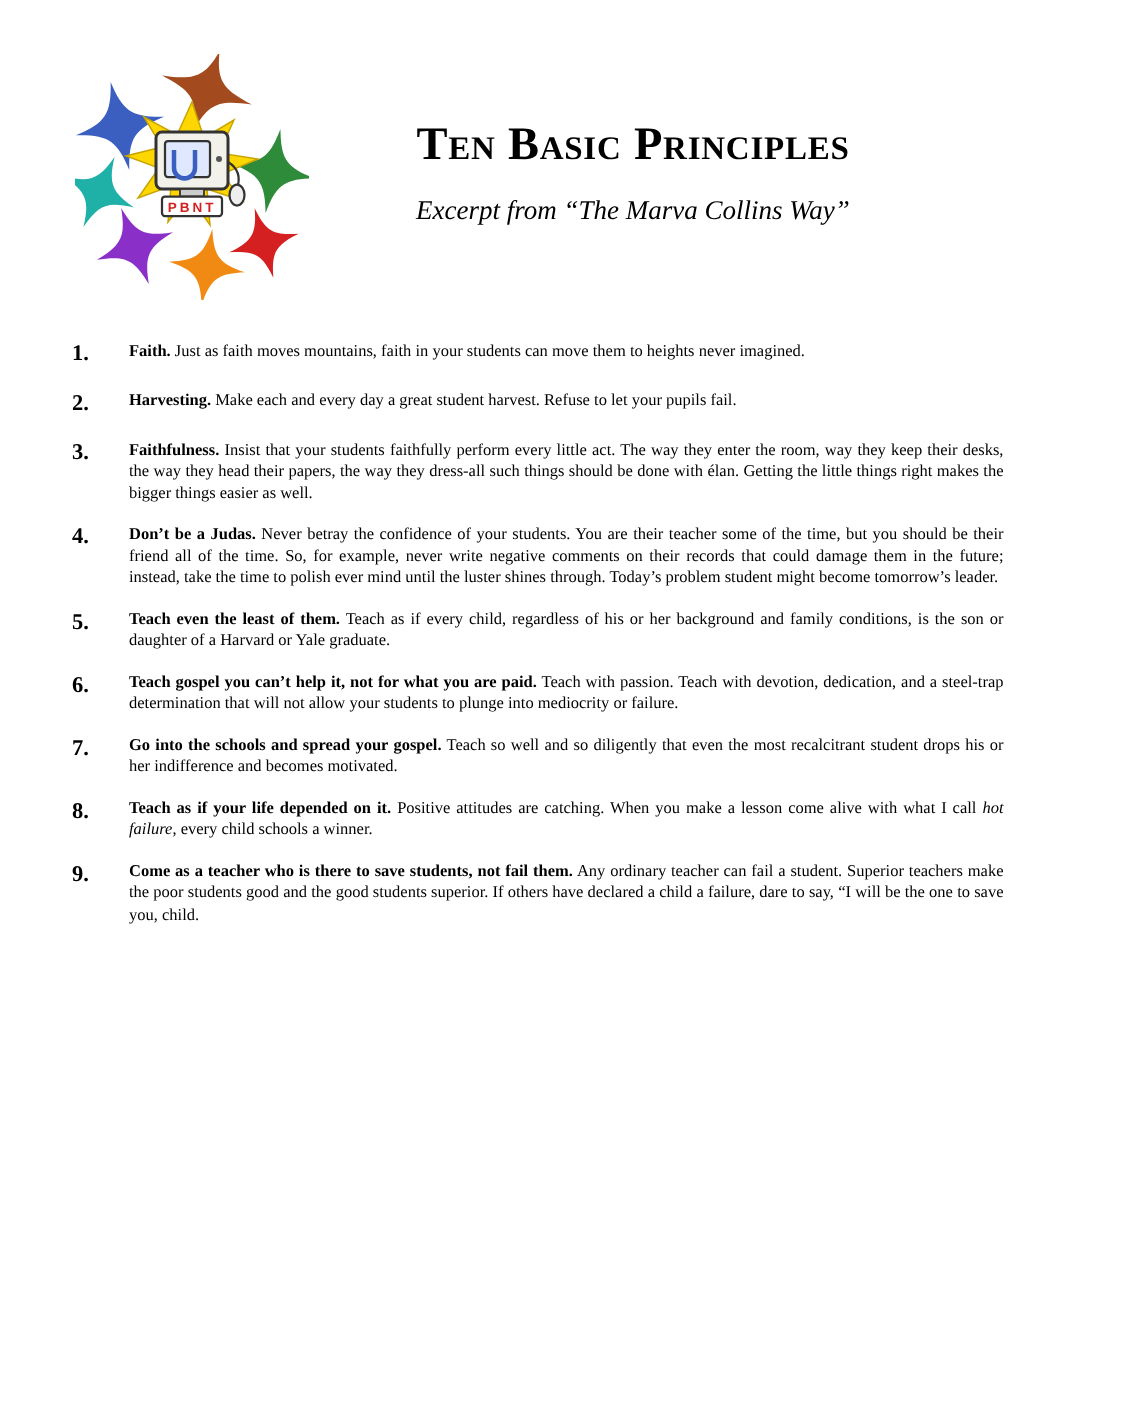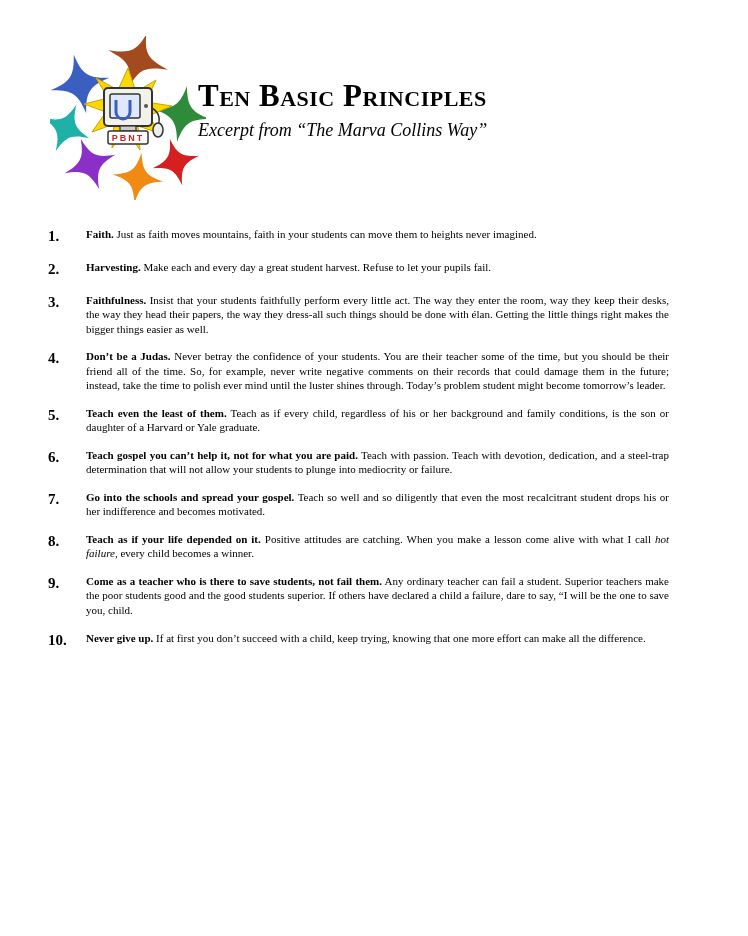--- a/index.html
+++ b/index.html
@@ -2,23 +2,23 @@
 <html><head>
 <meta charset="utf-8">
 <style>
   *{box-sizing:border-box;margin:0;padding:0}
   html,body{background:#ffffff}
   body{width:748px;height:936px;font-family:"Liberation Serif",serif;color:#000}
   .page{position:relative;width:748px;height:936px;background:#fff;overflow:hidden}
 
   .logo{position:absolute;left:50px;top:36px;width:156px;height:164px}
 
-  .titleblock{position:absolute;left:198px;top:76px;width:448px;}
+  .titleblock{position:absolute;left:198px;top:76px;width:448px;text-align:center}
   .title{font-weight:bold;font-variant:small-caps;font-size:31px;line-height:1.26;letter-spacing:.5px}
-  .subtitle{font-style:italic;font-size:18px;margin-top:5px}
+  .subtitle{font-style:italic;font-size:18px;margin-top:15px}
 
   .list{position:absolute;top:227px;left:48px;width:621px}
   .principle{display:flex;margin-bottom:13.5px}
   .num{flex:none;width:38px;font-weight:bold;font-size:15px;line-height:1.3}
   .txt{flex:1;font-size:11px;line-height:1.3;text-align:justify}
   .lead{font-weight:bold}
   .it{font-style:italic}
 </style>
 </head>
 <body>
@@ -86,25 +86,21 @@
       <div class="principle">
         <div class="num">6.</div>
         <div class="txt"><span class="lead">Teach gospel you can’t help it, not for what you are paid.</span><span> Teach with passion. Teach with devotion, dedication, and a steel-trap determination that will not allow your students to plunge into mediocrity or failure.</span></div>
       </div>
       <div class="principle">
         <div class="num">7.</div>
         <div class="txt"><span class="lead">Go into the schools and spread your gospel.</span><span> Teach so well and so diligently that even the most recalcitrant student drops his or her indifference and becomes motivated.</span></div>
       </div>
       <div class="principle">
         <div class="num">8.</div>
-        <div class="txt"><span class="lead">Teach as if your life depended on it.</span><span> Positive attitudes are catching.  When you make a lesson come alive with what I call </span><span class="it">hot failure</span><span>, every child becomes a winner.</span></div>
+        <div class="txt"><span class="lead">Teach as if your life depended on it.</span><span> Positive attitudes are catching.  When you make a lesson come alive with what I call </span><span class="it">hot failure</span><span>, every child schools a winner.</span></div>
       </div>
       <div class="principle">
         <div class="num">9.</div>
         <div class="txt"><span class="lead">Come as a teacher who is there to save students, not fail them.</span><span> Any ordinary teacher can fail a student. Superior teachers make the poor students good and the good students superior.  If others have declared a child a failure, dare to say, “I will be the one to save you, child.</span></div>
-      </div>
-      <div class="principle">
-        <div class="num">10.</div>
-        <div class="txt"><span class="lead">Never give up.</span><span> If at first you don’t succeed with a child, keep trying, knowing that one more effort can make all the difference.</span></div>
       </div>
     </div>
 
 </div>
 
 </body></html>

